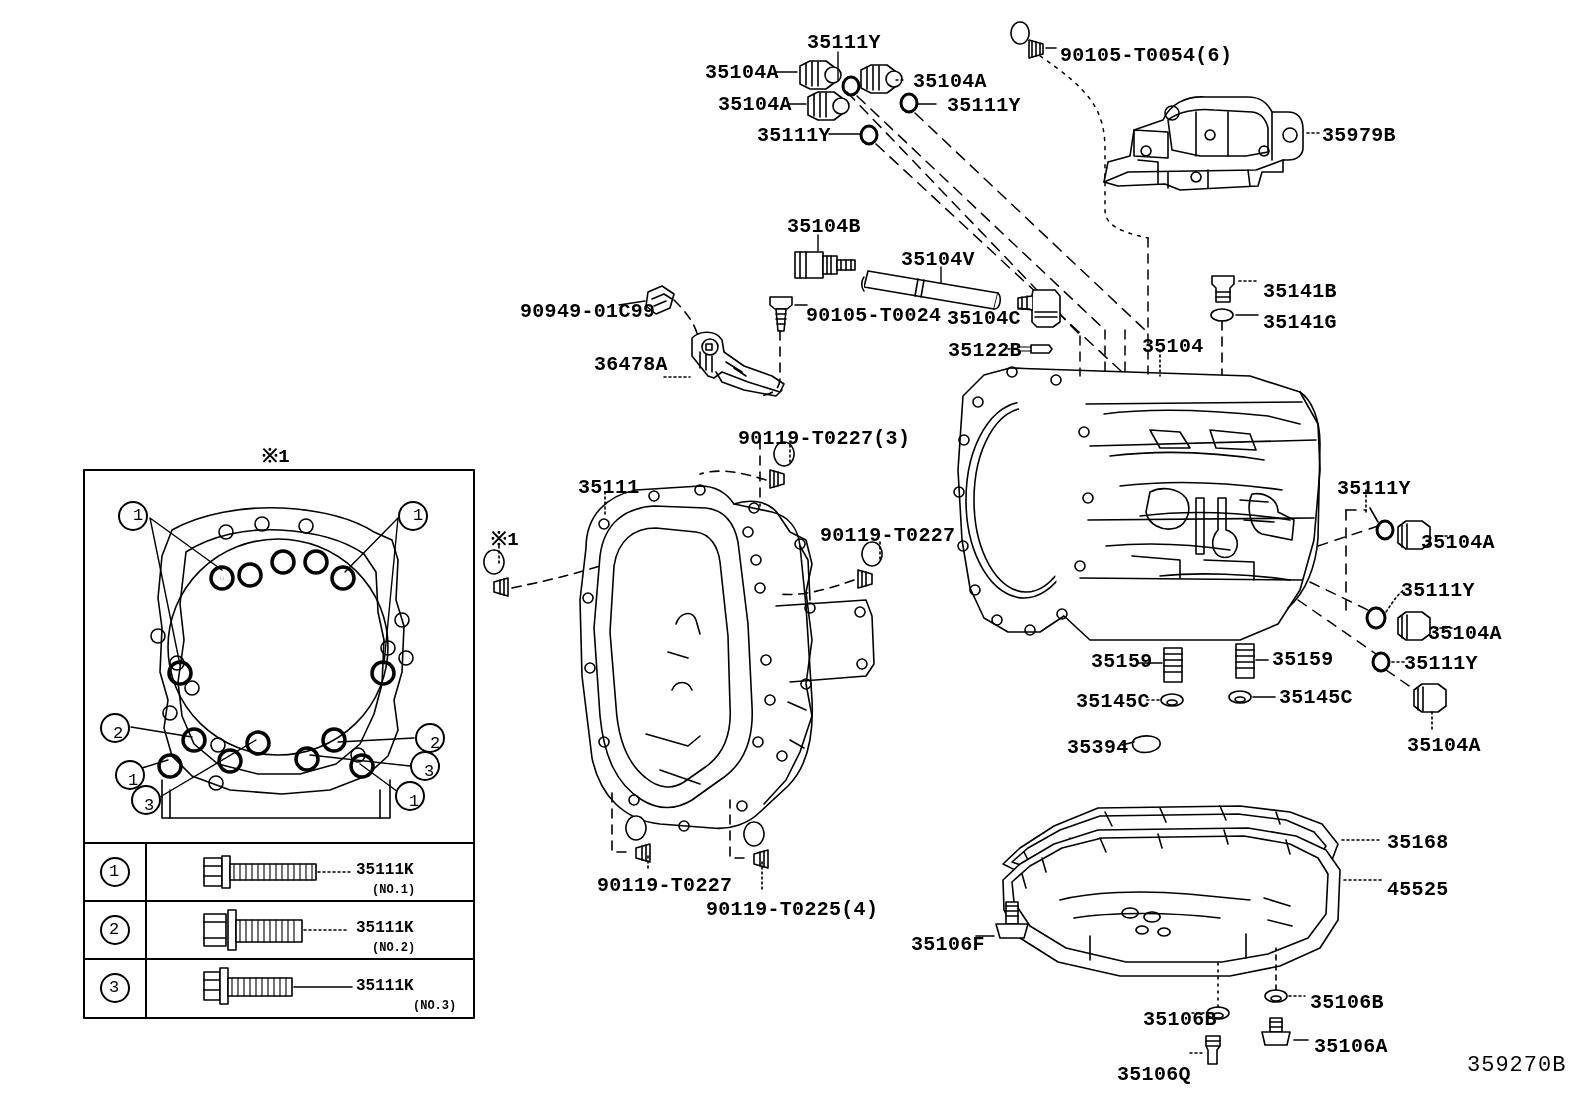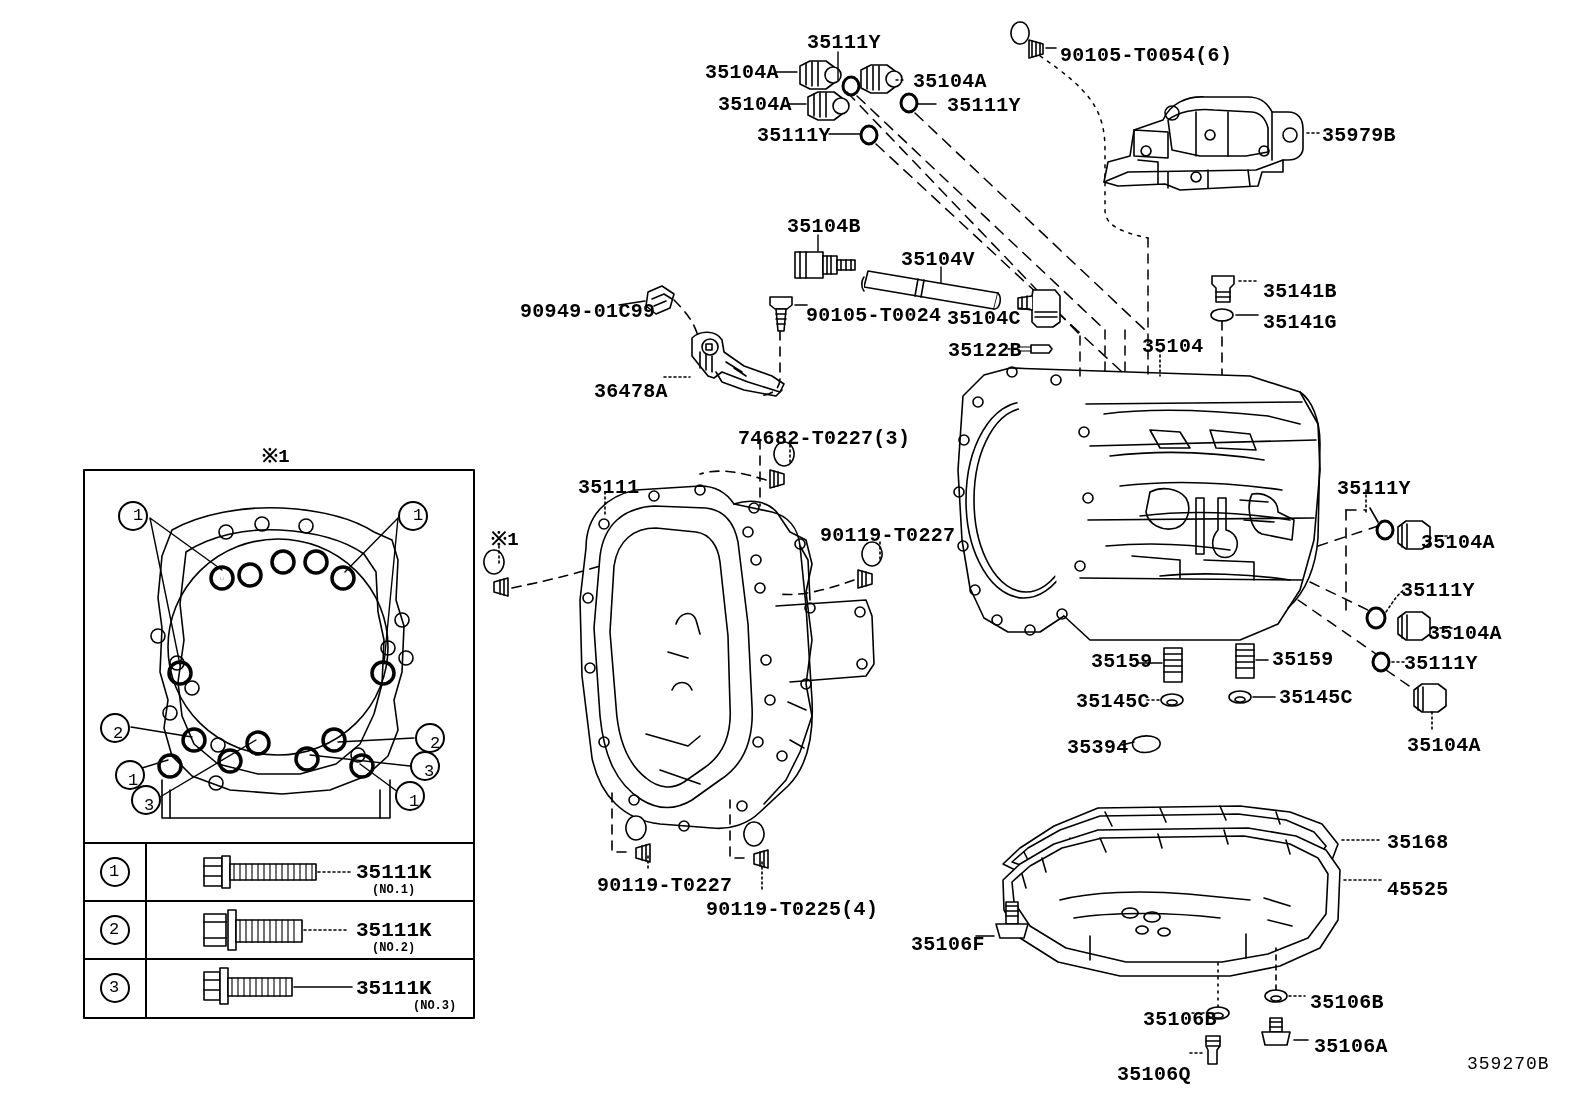--- a/index.html
+++ b/index.html
@@ -3,24 +3,24 @@
 <meta charset="utf-8">
 <title>Parts Diagram 359270B</title>
 <style>
   html,body{margin:0;padding:0;background:#ffffff;}
   body{width:1592px;height:1099px;position:relative;overflow:hidden;
        font-family:"Liberation Mono","DejaVu Sans Mono",monospace;color:#000;}
   #stage{position:absolute;left:0;top:0;width:1516px;height:1099px;}
   svg.art{position:absolute;left:0;top:0;width:1592px;height:1099px;overflow:visible;}
   .lbl{position:absolute;white-space:nowrap;font-weight:700;letter-spacing:0.3px;
        font-size:20px;line-height:1;color:#000;}
-  .lbl.code{font-size:18px;font-weight:400;letter-spacing:1px;}
+  .lbl.code{font-size:22px;font-weight:400;letter-spacing:1px;}
   .lbl.mark{font-size:19px;font-weight:700;}
   .lbl.num{font-size:17px;font-weight:400;}
-  .cell-lbl{position:absolute;font-weight:700;font-size:21px;white-space:nowrap;}
+  .cell-lbl{position:absolute;font-weight:700;font-size:16px;white-space:nowrap;}
   .cell-sub{position:absolute;font-weight:700;font-size:12px;white-space:nowrap;}
 </style>
 </head>
 <body>
 
 <div id="stage">
 
   <svg class="art" viewBox="0 0 1592 1099">
     <g fill="none" stroke="#000" stroke-width="1.6" stroke-linecap="round" stroke-linejoin="round">
 
@@ -561,22 +561,22 @@
       <div class="lbl" style="left: 1322px; top: 126px;">35979B</div>
       <div class="lbl" style="left: 787px; top: 217px;">35104B</div>
       <div class="lbl" style="left: 901px; top: 250px;">35104V</div>
       <div class="lbl" style="left: 507px; top: 302px; margin-left: 13px;">90949-01C99</div>
       <div class="lbl" style="left: 806px; top: 306px;">90105-T0024</div>
       <div class="lbl" style="left: 947px; top: 309px;">35104C</div>
       <div class="lbl" style="left: 1263px; top: 282px;">35141B</div>
       <div class="lbl" style="left: 1263px; top: 313px;">35141G</div>
       <div class="lbl" style="left: 948px; top: 341px;">35122B</div>
       <div class="lbl" style="left: 1142px; top: 337px;">35104</div>
-      <div class="lbl" style="left: 594px; top: 382px;">36478A</div>
-      <div class="lbl" style="left: 738px; top: 429px;">74682-T0227(3)</div>
+      <div class="lbl" style="left: 594px; top: 355px;">36478A</div>
+      <div class="lbl" style="left: 738px; top: 429px;">90119-T0227(3)</div>
       <div class="lbl" style="left: 578px; top: 478px;">35111</div>
       <div class="lbl" style="left: 820px; top: 526px;">90119-T0227</div>
       <div class="lbl" style="left: 1337px; top: 479px;">35111Y</div>
       <div class="lbl" style="left: 1421px; top: 533px;">35104A</div>
       <div class="lbl" style="left: 1401px; top: 581px;">35111Y</div>
       <div class="lbl" style="left: 1428px; top: 624px;">35104A</div>
       <div class="lbl" style="left: 1404px; top: 654px;">35111Y</div>
       <div class="lbl" style="left: 1407px; top: 736px;">35104A</div>
       <div class="lbl" style="left: 1091px; top: 652px;">35159</div>
       <div class="lbl" style="left: 1272px; top: 650px;">35159</div>

